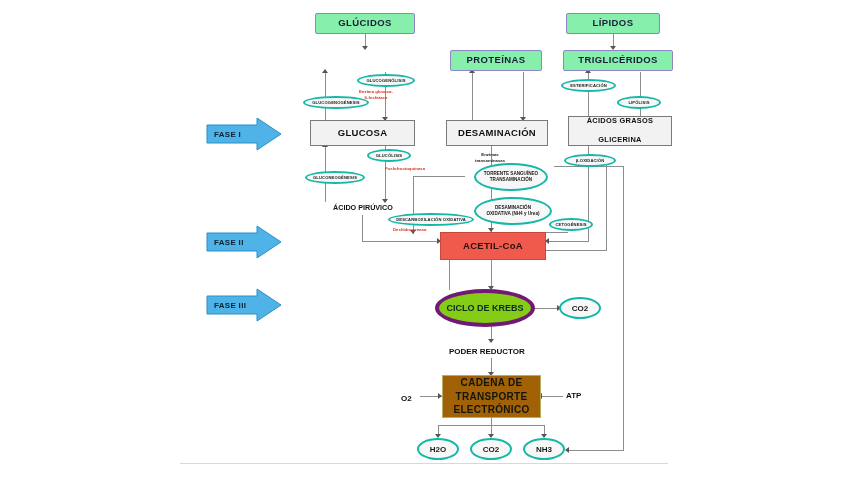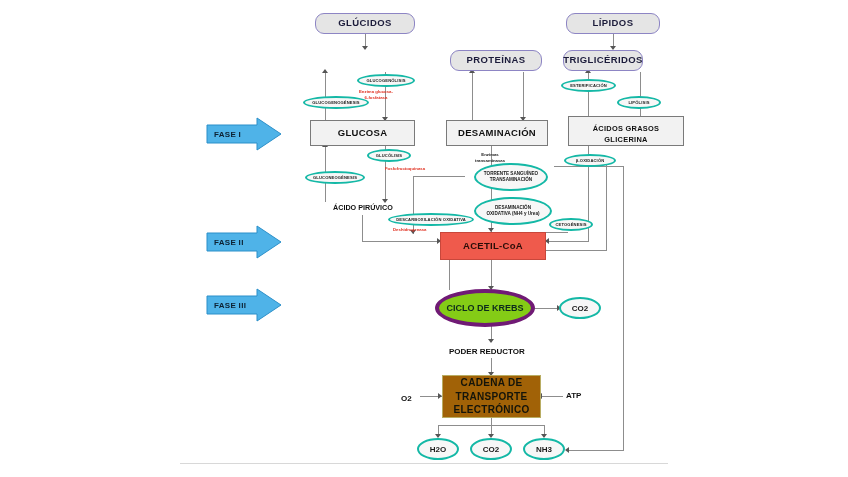--- a/index.html
+++ b/index.html
@@ -3,21 +3,21 @@
 <meta charset="utf-8">
 <style>
   html,body{margin:0;padding:0;background:#ffffff;}
   body{font-family:"Liberation Sans",sans-serif;}
   #canvas{position:relative;width:848px;height:477px;background:#ffffff;overflow:hidden;}
 
   .node{position:absolute;box-sizing:border-box;display:flex;align-items:center;
         justify-content:center;text-align:center;line-height:1.15;}
 
   
-  .purple{background:#e5e5e5;border:1px solid #8d85c4;border-radius:9px;
+  .purple{background:#86efac;border:1px solid #8d85c4;border-radius:2px;
           color:#1b1b3a;font-weight:bold;font-size:9.5px;letter-spacing:.4px;}
 
   
   .plain{background:#f2f2f2;border:1px solid #7a7a7a;color:#101010;
          font-weight:bold;font-size:9.5px;letter-spacing:.3px;}
 
   .red{background:#ef5a4c;border:1px solid #c8473b;color:#2a0d08;
        font-weight:bold;font-size:9.5px;letter-spacing:.3px;}
 
   .yellow{background:#a16207;border:1px solid #b9ad63;color:#14140a;
@@ -168,40 +168,40 @@
     <span class="plabel">FASE III</span>
   </div>
 
   <div class="node purple" style="left:315px;top:13px;width:100px;height:21px;">GLÚCIDOS</div>
 
   <div class="node purple" style="left:566px;top:13px;width:94px;height:21px;">LÍPIDOS</div>
 
 
   <div class="node purple" style="left:450px;top:50px;width:92px;height:21px;">PROTEÍNAS</div>
 
-  <div class="node purple" style="left:563px;top:50px;width:80px;height:21px;text-align:center;">TRIGLICÉRIDOS</div>
+  <div class="node purple" style="left:563px;top:50px;width:110px;height:21px;text-align:center;">TRIGLICÉRIDOS</div>
 
   <div class="ell tiny" style="left:357px;top:74px;width:58px;height:13px;">GLUCOGENÓLISIS</div>
 
   <div class="ell tiny" style="left:303px;top:96px;width:66px;height:13px;">GLUCOGENOGÉNESIS</div>
 
   <div class="ell tiny" style="left:561px;top:79px;width:55px;height:13px;">ESTERIFICACIÓN</div>
 
   <div class="ell tiny" style="left:617px;top:96px;width:44px;height:13px;">LIPÓLISIS</div>
 
   <div class="enz" style="left:359px;top:89px;">
     <span>Enzima glucosa-</span><br>
     <span>6-fosfatasa</span>
   </div>
 
   <div class="node plain" style="left:310px;top:120px;width:105px;height:26px;">GLUCOSA</div>
 
   <div class="node plain" style="left:446px;top:120px;width:102px;height:26px;">DESAMINACIÓN</div>
 
-  <div class="node plain" style="left:568px;top:116px;width:116px;height:30px;flex-direction:column;justify-content:flex-end;font-size:7.4px;">
+  <div class="node plain" style="left:568px;top:116px;width:104px;height:30px;flex-direction:column;justify-content:space-between;font-size:7.4px;">
     <span>ÁCIDOS GRASOS</span>
     <span style="margin-top:3px;">GLICERINA</span>
   </div>
 
   <div class="ell tiny" style="left:367px;top:149px;width:44px;height:13px;">GLUCÓLISIS</div>
 
   <div class="ell tiny" style="left:305px;top:171px;width:60px;height:13px;">GLUCONEOGÉNESIS</div>
 
   <div class="ell tiny" style="left:564px;top:154px;width:52px;height:13px;">β-OXIDACIÓN</div>
 

